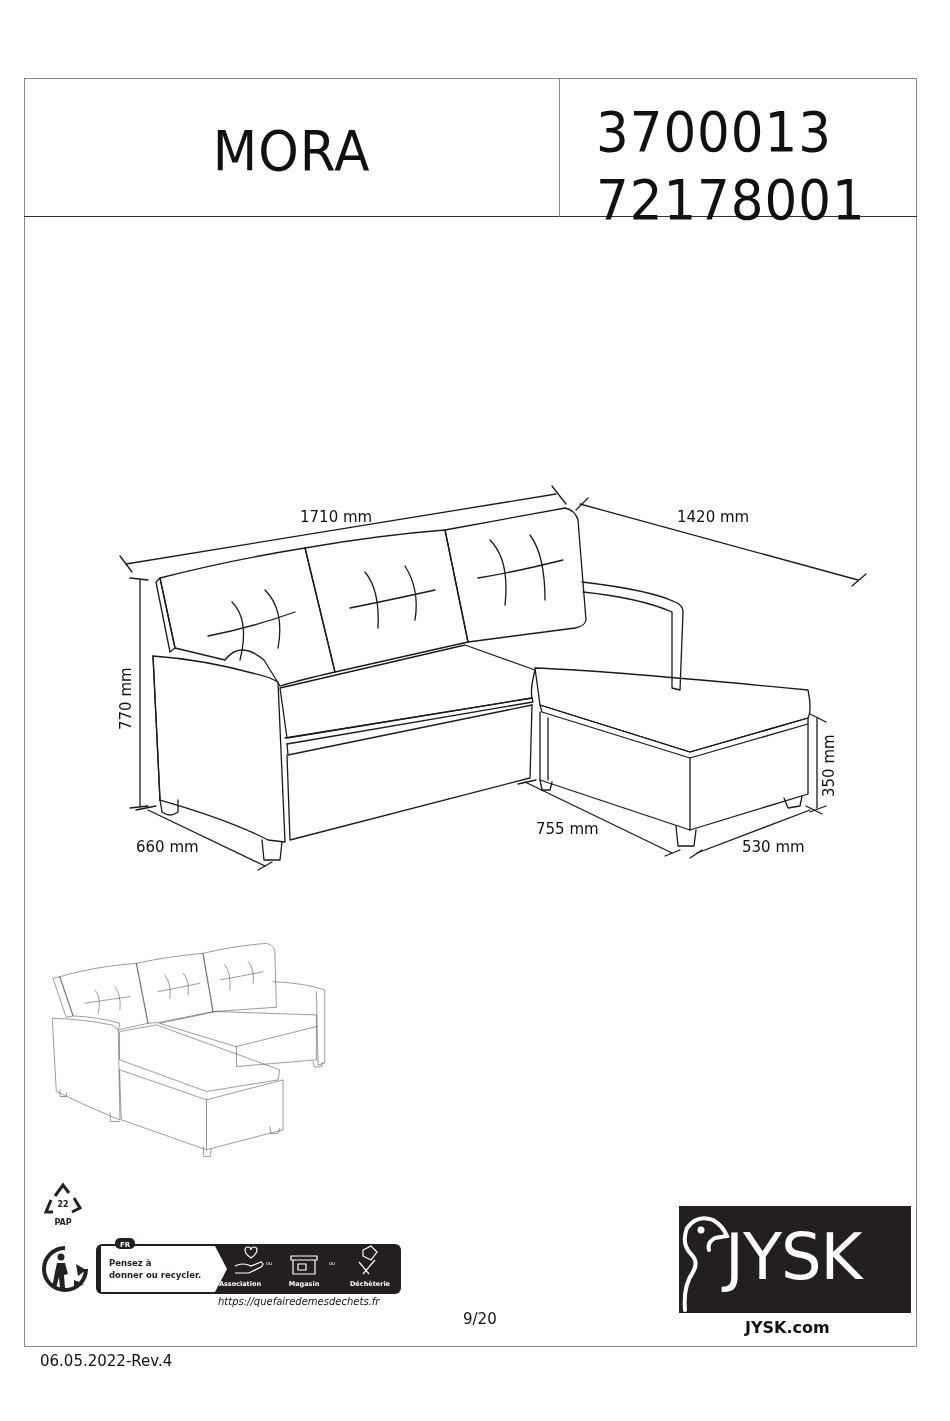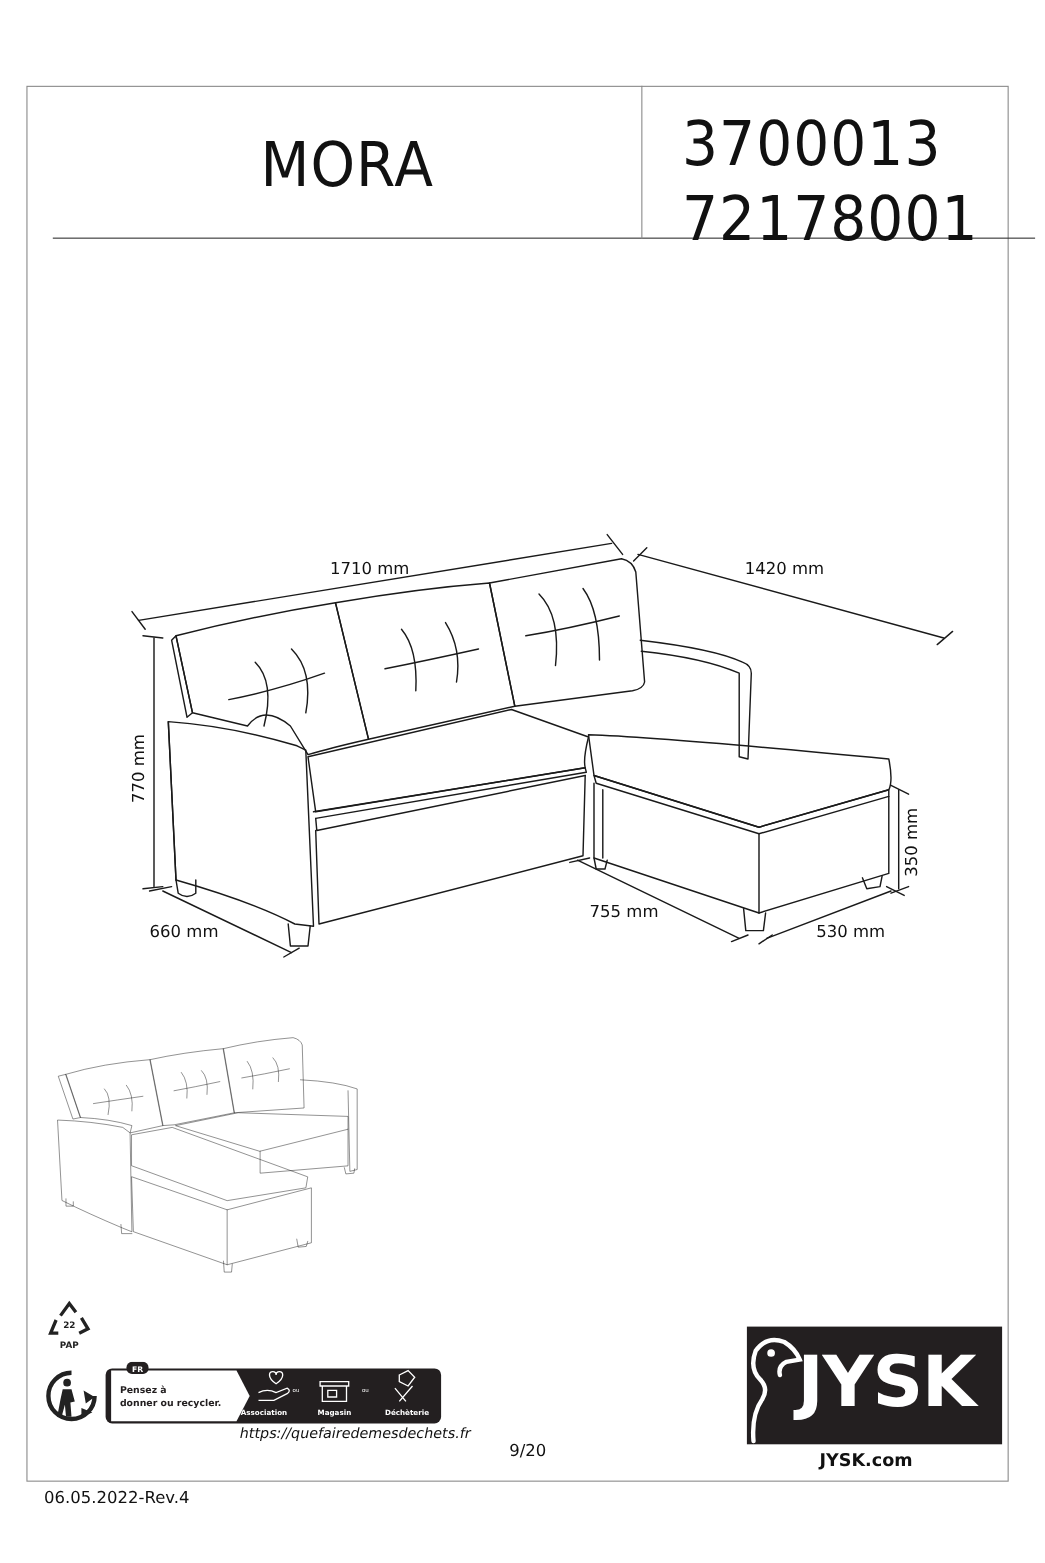--- a/index.html
+++ b/index.html
@@ -1,33 +1,33 @@
 <!DOCTYPE html>
 <html><head>
 <meta charset="utf-8">
 <style>
   html, body { margin:0; padding:0; background:#ffffff; }
   body { width:950px; height:1421px; position:relative; overflow:hidden; font-family:"DejaVu Sans", sans-serif; color:#111; }
   .frame { position:absolute; left:24px; top:78px; width:893px; height:1269px; border:1px solid #8a8a8a; box-sizing:border-box; }
-  .header { position:absolute; left:24px; top:78px; width:893px; height:139px; border-bottom:1.5px solid #333; box-sizing:border-box;margin-left:24px; }
+  .header { position:absolute; left:24px; top:78px; width:893px; height:139px; border-bottom:1.5px solid #333; box-sizing:border-box; }
   .title-cell { position:absolute; left:0; top:0; width:536px; height:139px; border-right:1px solid #8a8a8a; display:flex; align-items:center; justify-content:center; box-sizing:border-box; }
   .title { font-size:56px; letter-spacing:1px; transform:scaleX(0.92); font-weight:normal; padding-top:6px; }
   .codes { position:absolute; left:572px; top:20px; }
   .code { font-size:56px; line-height:68px; transform:scaleX(0.92); transform-origin:left; letter-spacing:1px; }
   .drawing { position:absolute; left:0; top:0; }
   .dim { font-family:"DejaVu Sans", sans-serif; font-size:15px; fill:#111; }
   .footer-date { position:absolute; left:40px; top:1312px; font-size:15px;margin-top:40px; }
   .page-num { position:absolute; left:463px; top:1310px; font-size:15px; }
   .jysk-box { position:absolute; left:679px; top:1206px; width:232px; height:107px; background:#231f20; }
-  .jysk-word { position:absolute; left:46px; top:14px; font-size:64px; font-weight:bold; color:#fff; font-family:"DejaVu Sans", sans-serif; letter-spacing:-1px; }
+  .jysk-word { position:absolute; left:46px; top:14px; font-size:64px; font-weight:normal; color:#fff; font-family:"DejaVu Sans", sans-serif; letter-spacing:-1px; }
   .jysk-url { position:absolute; left:745px; top:1318px; font-size:16px; font-weight:bold; }
   .pap { position:absolute; left:38px; top:1178px; width:50px; height:50px; }
   .triman { position:absolute; left:40px; top:1244px; width:50px; height:50px; }
   .recyc { position:absolute; left:95px; top:1238px; width:307px; height:58px; }
-  .recyc-url { position:absolute; left:218px; top:1296px; font-size:13px; font-style:italic; }
+  .recyc-url { position:absolute; left:218px; top:1296px; font-size:10px; font-style:italic; }
 </style>
 </head>
 <body>
 
 <div class="frame"></div>
 
 <div class="header">
   <div class="title-cell">
     <div class="title">MORA</div>
   </div>

